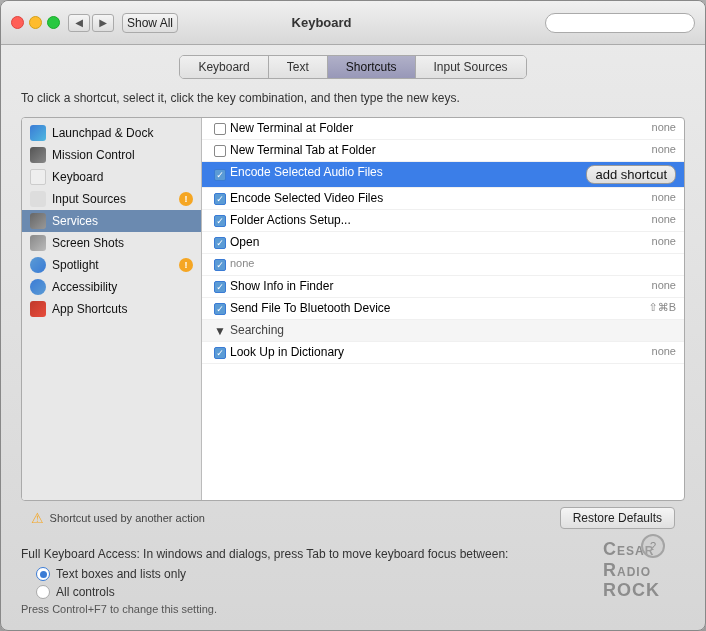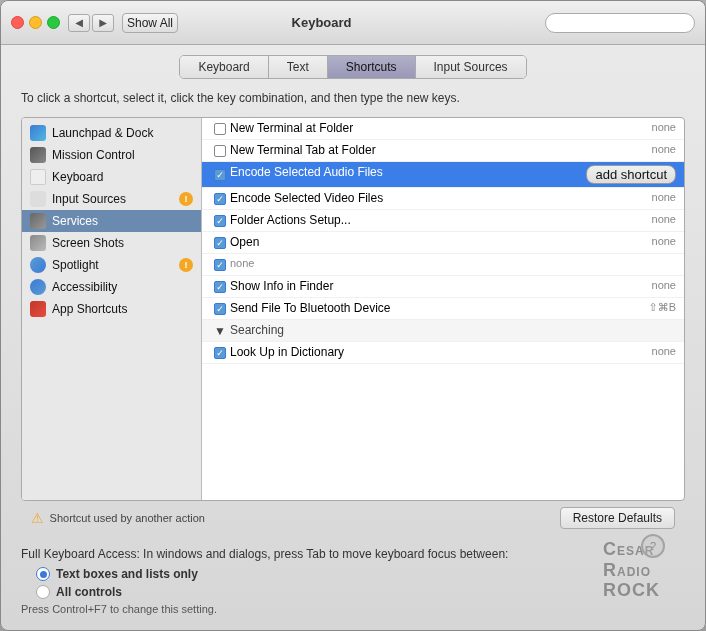--- a/index.html
+++ b/index.html
@@ -331,21 +331,20 @@
     .keyboard-access {
       font-size: 12px;
       color: #333;
       margin-bottom: 6px;
       font-weight: 500;
     }
 
     .radio-group {
       margin-left: 15px;
       margin-bottom: 0;
-      font-weight: bold;
     }
 
     .radio-item {
       display: flex;
       align-items: center;
       gap: 6px;
       margin-bottom: 4px;
       font-size: 12px;
       color: #333;
     }

